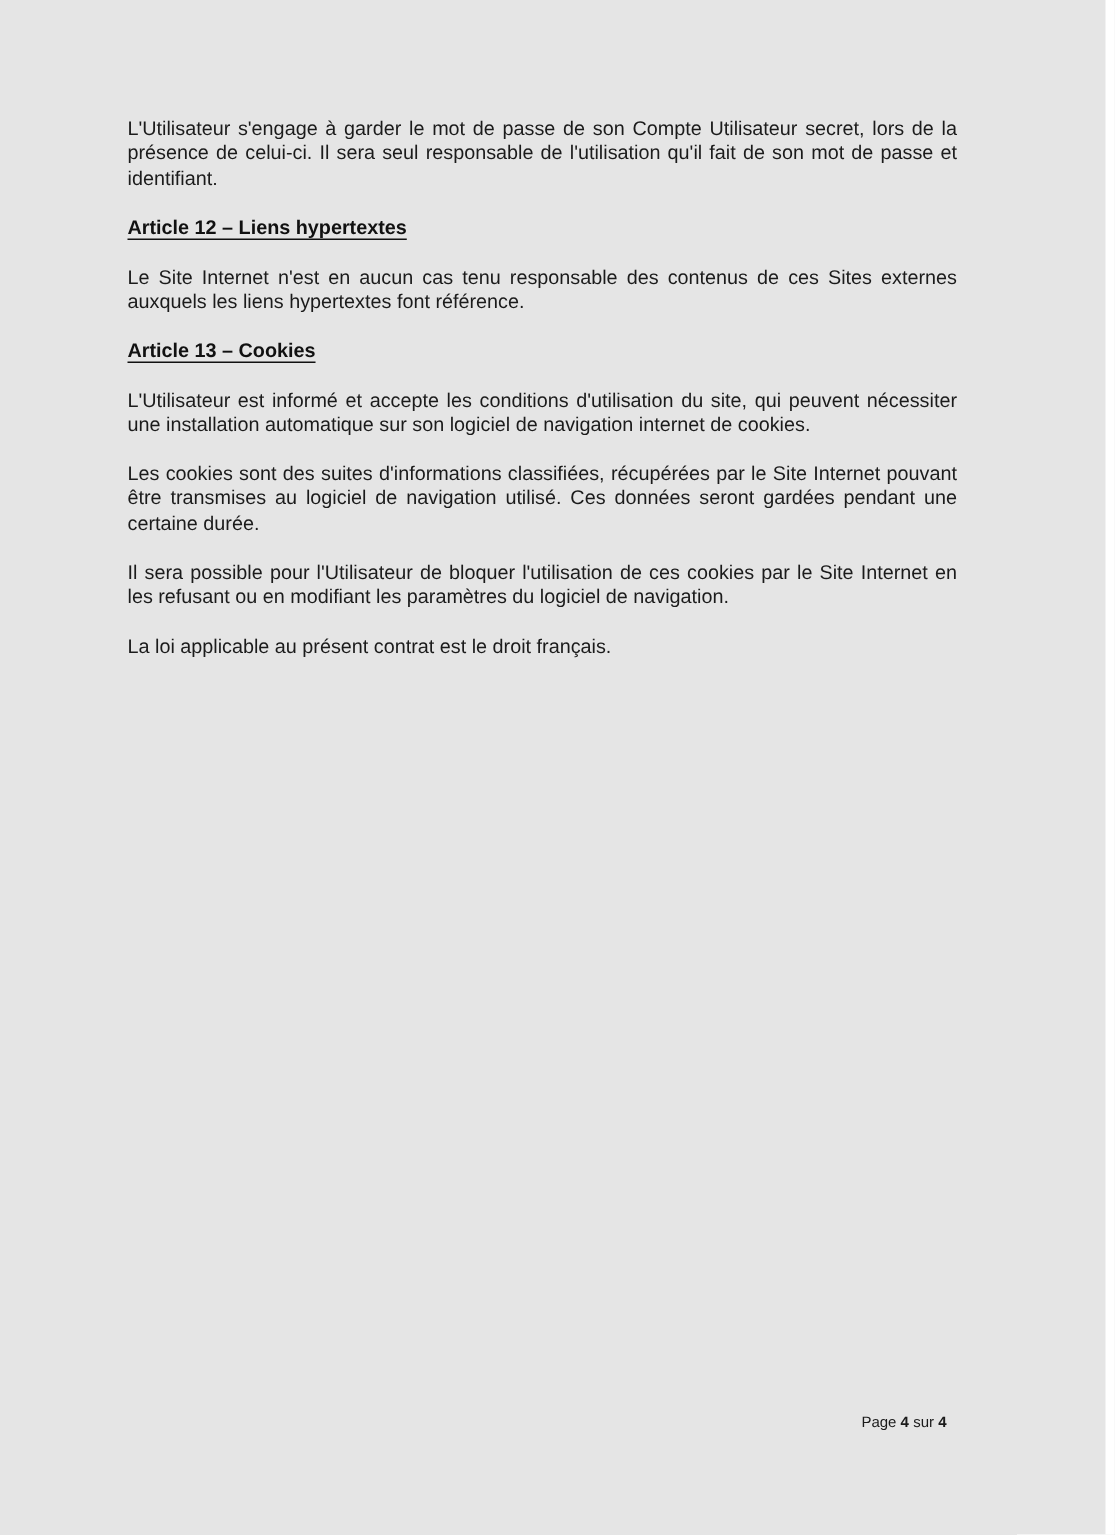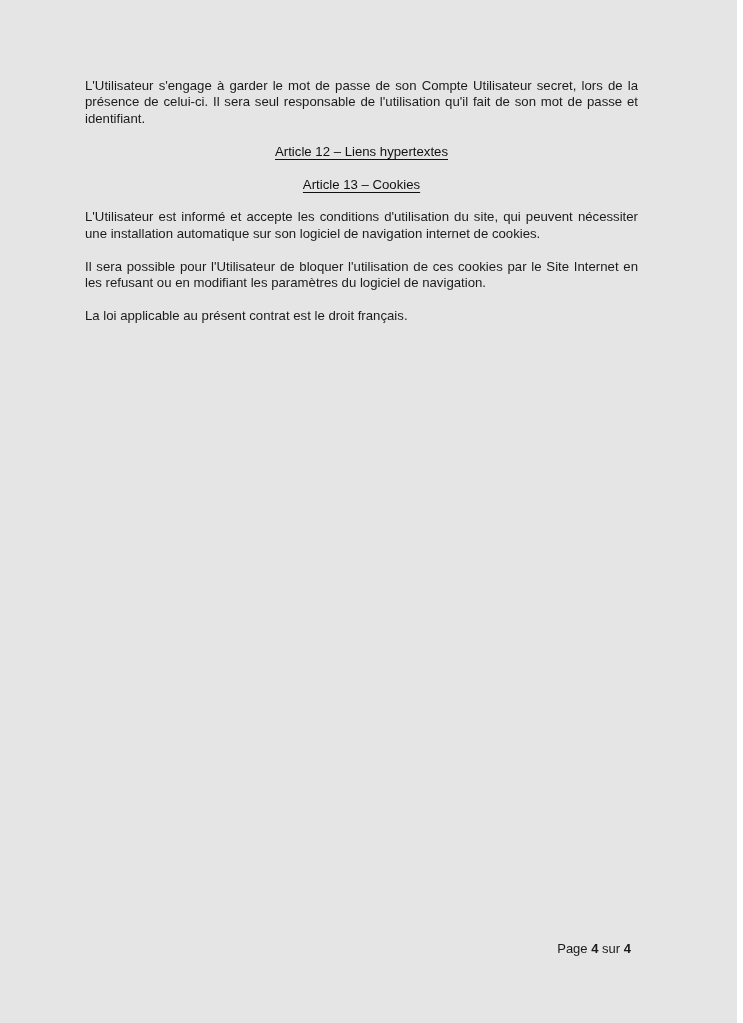--- a/index.html
+++ b/index.html
@@ -27,57 +27,58 @@
     font-size: 13.2px;
     line-height: 16.45px;
     text-align: justify;
     text-justify: inter-word;
     color: #1b1b1b;
   }
   .article-heading {
     margin: 0 0 16.4px 0;
     font-size: 13.2px;
     line-height: 16.45px;
-    font-weight: normal;
+    font-weight: bold;
     text-decoration: underline;
     text-decoration-thickness: 1.4px;
     text-underline-offset: 2.5px;
     color: #111111;
-    text-align: center;
   }
   .page-footer {
     position: absolute;
     top: 941px;
     right: 106px;
-    font-size: 13px;
+    font-size: 10px;
     line-height: 16px;
     color: #1b1b1b;
     white-space: nowrap;
   }
   .page-footer .num {
     font-weight: bold;
   }
 </style>
 </head>
 <body>
 
 <div class="page">
 
   <div class="content">
 
     <p class="body-par">L'Utilisateur s'engage à garder le mot de passe de son Compte Utilisateur secret, lors de la présence de celui-ci. Il sera seul responsable de l'utilisation qu'il fait de son mot de passe et identifiant.</p>
 
     <h2 class="article-heading">Article 12 – Liens hypertextes</h2>
 
 
+    <p class="body-par">Le Site Internet n'est en aucun cas tenu responsable des contenus de ces Sites externes auxquels les liens hypertextes font référence.</p>
 
     <h2 class="article-heading">Article 13 – Cookies</h2>
 
     <p class="body-par">L'Utilisateur est informé et accepte les conditions d'utilisation du site, qui peuvent nécessiter une installation automatique sur son logiciel de navigation internet de cookies.</p>
 
+    <p class="body-par">Les cookies sont des suites d'informations classifiées, récupérées par le Site Internet pouvant être transmises au logiciel de navigation utilisé. Ces données seront gardées pendant une certaine durée.</p>
 
     <p class="body-par">Il sera possible pour l'Utilisateur de bloquer l'utilisation de ces cookies par le Site Internet en les refusant ou en modifiant les paramètres du logiciel de navigation.</p>
 
 
     <p class="body-par">La loi applicable au présent contrat est le droit français.</p>
 
 
   </div>
 
   <div class="page-footer">

